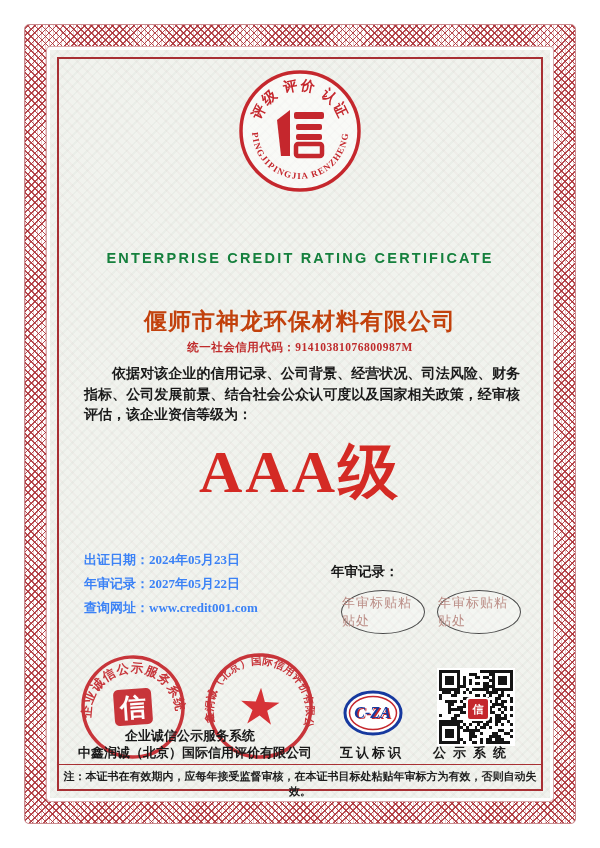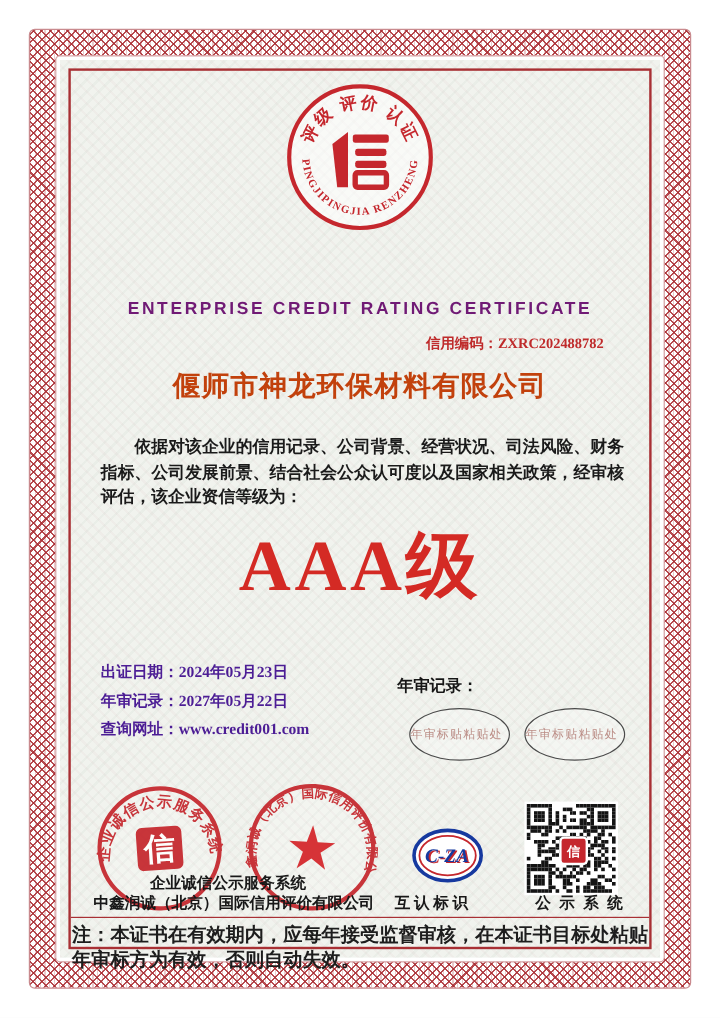--- a/index.html
+++ b/index.html
@@ -15,53 +15,53 @@
   .band-cover{position:absolute;inset:46px;background:#fff;border-radius:4px;border:1px solid #d8a7a9;}
   .paper{position:absolute;inset:50px;background-color:#f1f3ee;
     background-image:
       repeating-linear-gradient(45deg, rgba(193,122,133,.05) 0 2px, rgba(0,0,0,0) 2px 7px),
       repeating-linear-gradient(-45deg, rgba(140,170,150,.07) 0 2px, rgba(0,0,0,0) 2px 7px);}
   .frame{position:absolute;inset:57px;border:2px solid #a83034;}
   
   .abs{position:absolute;}
   .ctr{left:0;right:0;text-align:center;}
   .title{top:194px;font-size:46px;font-weight:900;letter-spacing:5px;color:#151515;}
-  .subtitle{top:250px;font-size:14.5px;font-weight:bold;letter-spacing:2.2px;color:#701a75;
+  .subtitle{top:250px;font-size:14.5px;font-weight:bold;letter-spacing:2.2px;color:#15803d;
             font-family:"Liberation Sans","DejaVu Sans",sans-serif;}
   .codeline{top:278px;right:97px;font-size:12px;font-weight:bold;color:#bf2b2b;}
   .company{top:306px;font-size:23px;font-weight:900;color:#c2410c;letter-spacing:1px;}
   .uscc{top:340px;font-size:11.5px;font-weight:bold;color:#bf2b2b;letter-spacing:.5px;}
   .para{top:364px;left:84px;width:436px;font-size:14px;line-height:1.48;font-weight:bold;
         color:#1a1a1a;text-align:justify;text-indent:2em;}
   .rating{top:432px;font-size:60px;font-weight:900;color:#d42a24;letter-spacing:3px;}
-  .details{top:548px;left:84px;font-size:13px;font-weight:bold;color:#4c1d95;}
+  .details{top:548px;left:84px;font-size:13px;font-weight:bold;color:#3b82f6;}
   .drow{height:24px;line-height:24px;}
   .annual-label{left:331px;top:563px;font-size:13.5px;font-weight:bold;color:#161616;}
   .sticker{position:absolute;top:590px;width:82px;height:42px;border:1.5px solid #4a4a4a;
            border-radius:50%;display:flex;align-items:center;justify-content:flex-start;
-           font-size:10px;color:#bb8d86;letter-spacing:1px;background:rgba(255,255,255,.25);}
+           font-size:13px;color:#bb8d86;letter-spacing:1px;background:rgba(255,255,255,.25);}
   .s1{left:341px;} .s2{left:437px;}
   .seal{position:absolute;opacity:.93;}
   .seal-left{left:79px;top:653px;transform:rotate(-4deg);}
   .seal-right{left:205px;top:651px;transform:rotate(3deg);}
   .cap1{top:727px;left:50px;width:280px;text-align:center;font-size:13px;font-weight:900;color:#181818;}
   .cap2{top:744px;left:40px;width:310px;text-align:center;font-size:13px;font-weight:900;color:#181818;}
   .cza{left:342px;top:689px;}
-  .cza-label{top:744px;left:329px;width:86px;text-align:left;font-size:13px;font-weight:900;
+  .cza-label{top:744px;left:329px;width:86px;text-align:center;font-size:13px;font-weight:900;
              letter-spacing:3px;color:#181818;}
   .qr{left:437px;top:668px;width:78px;height:78px;background:#fff;padding:2px;box-sizing:border-box;
       display:grid;grid-template-columns:repeat(25,1fr);grid-template-rows:repeat(25,1fr);}
   .qm{background:transparent;} .qm.on{background:#141414;}
   .qr-center{left:466px;top:697px;width:20px;height:20px;background:#c5272d;border-radius:4px;
              border:2px solid #fff;display:flex;align-items:center;justify-content:center;
              color:#fff;font-size:11px;font-weight:900;}
-  .qr-label{top:744px;left:426px;width:100px;text-align:right;font-size:13px;font-weight:900;
+  .qr-label{top:744px;left:426px;width:100px;text-align:left;font-size:13px;font-weight:900;
             letter-spacing:7px;text-indent:7px;color:#181818;}
   .sep{left:59px;right:59px;top:764px;border-top:1.5px solid #a83034;height:0;}
-  .note{top:769px;left:60px;right:60px;text-align:left;font-size:16px;font-weight:bold;color:#1d1d1d;}
+  .note{top:769px;left:60px;right:60px;text-align:center;font-size:11px;font-weight:bold;color:#1d1d1d;}
 </style>
 </head>
 <body>
 
 <div class="cert">
   <div class="band"></div>
   <div class="band-cover"></div>
   <div class="paper"></div>
   <div class="frame"></div>
 
@@ -81,25 +81,23 @@
       <path d="M40,52 L53,42 L53,88 L44,88 Z" fill="#c5272d"></path>
       <rect x="57" y="44" width="30" height="7" rx="2" fill="#c5272d"></rect>
       <rect x="59" y="56" width="26" height="6" rx="2" fill="#c5272d"></rect>
       <rect x="59" y="66" width="26" height="6" rx="2" fill="#c5272d"></rect>
       <rect x="59" y="76" width="26" height="12" rx="2" fill="none" stroke="#c5272d" stroke-width="4.5"></rect>
     </g>
   </svg>
 
   <div class="abs ctr subtitle">ENTERPRISE CREDIT RATING CERTIFICATE</div>
 
-  <div class="abs codeline">
-    <span>信用编码：</span><span>ZXRC202488782</span>
-  </div>
 
   <div class="abs ctr company">偃师市神龙环保材料有限公司</div>
+  <div class="abs ctr uscc">统一社会信用代码：91410381076800987M</div>
 
   <div class="abs ctr rating">AAA级</div>
   <div class="abs para">依据对该企业的信用记录、公司背景、经营状况、司法风险、财务指标、公司发展前景、结合社会公众认可度以及国家相关政策，经审核评估，该企业资信等级为：</div>
 
   <div class="abs details">
     <div class="drow">
       <span>出证日期：</span><span>2024年05月23日</span>
     </div>
     <div class="drow">
       <span>年审记录：</span><span>2027年05月22日</span>

